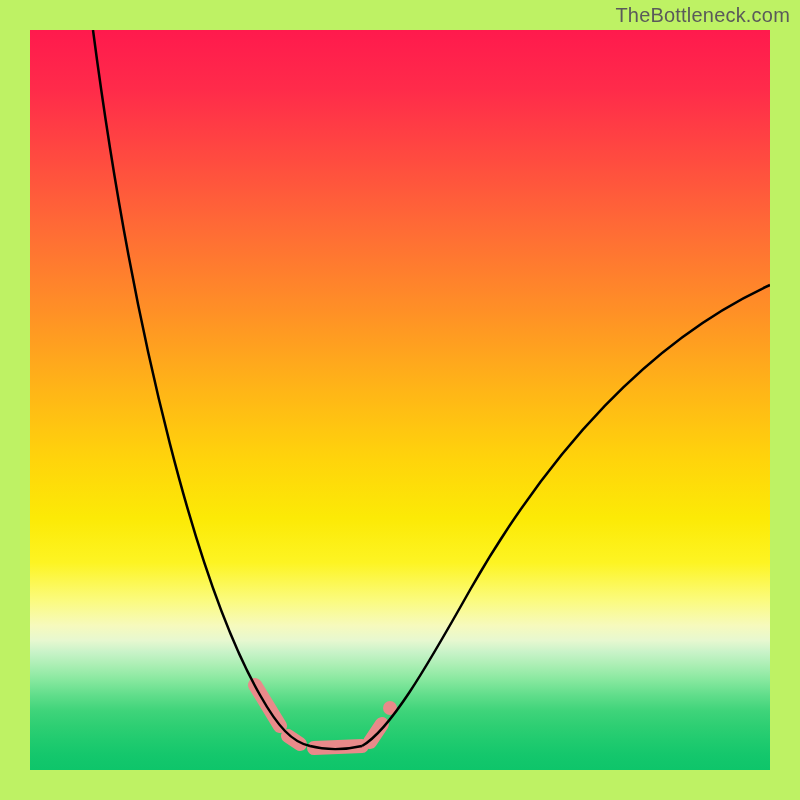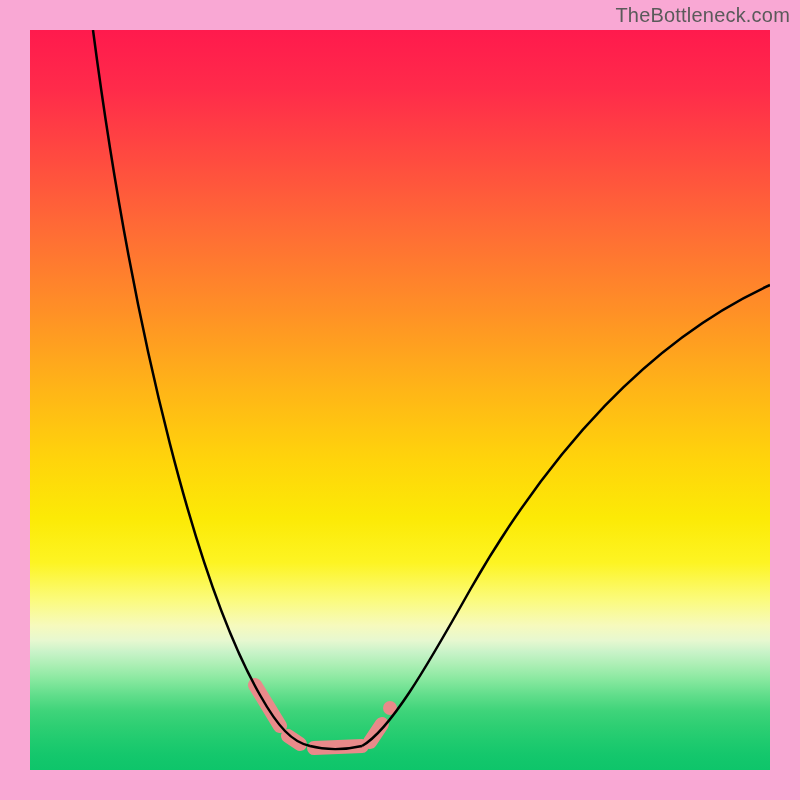--- a/index.html
+++ b/index.html
@@ -10,21 +10,21 @@
     background: #000;
     overflow: hidden;
     font-family: Arial, Helvetica, sans-serif;
   }
   .frame {
     position: absolute;
     left: 0;
     top: 0;
     width: 800px;
     height: 800px;
-    background: #f9a8d4;
+    background: #bef264;
   }
   .plot-area {
     position: absolute;
     left: 30px;
     top: 30px;
     width: 740px;
     height: 740px;
     overflow: hidden;
   }
   .gradient {

